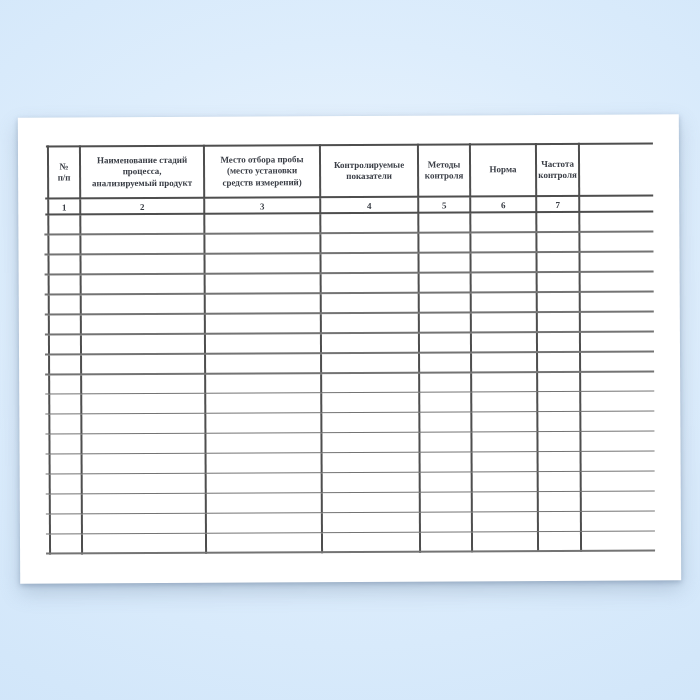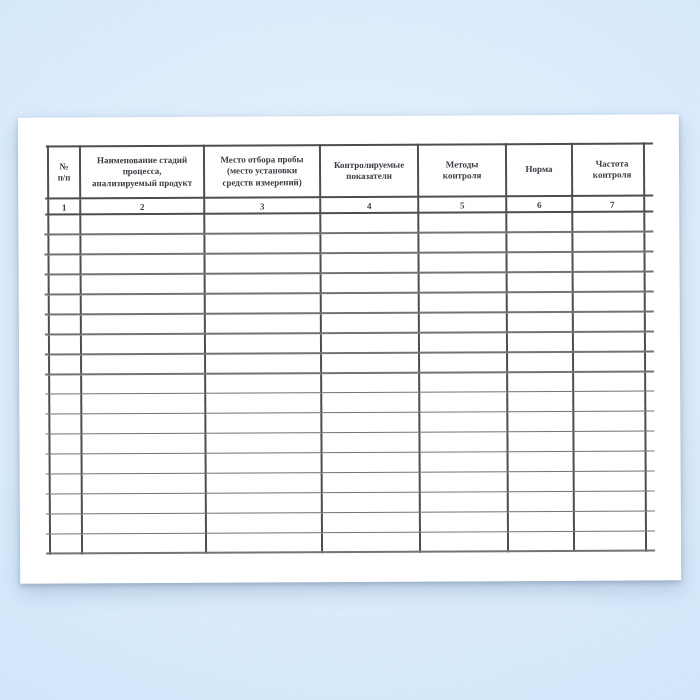--- a/index.html
+++ b/index.html
@@ -50,23 +50,23 @@
     box-sizing:border-box;
     display:flex;align-items:center;justify-content:center;
     text-align:center;
     border-right:2px solid #4e4e4e;
     overflow:hidden;
   }
   .c0{width:34px;border-left:2px solid #4e4e4e;}
   .c1{width:124px;}
   .c2{width:116px;text-align:center;}
   .c3{width:98px;}
-  .c4{width:88px;}
+  .c4{width:52px;}
   .c5{width:66px;}
-  .c6{width:64px;margin-left:8px;}
+  .c6{width:43px;}
   .hdr .cell{
     font-size:9px;line-height:11.5px;font-weight:700;
     white-space:pre-line;padding:1px 2px;
   }
   .num .cell{
     font-size:9px;line-height:14px;font-weight:700;
   }
   .body{display:flex;flex-direction:column;flex:1 1 auto;}
 </style>
 </head>

